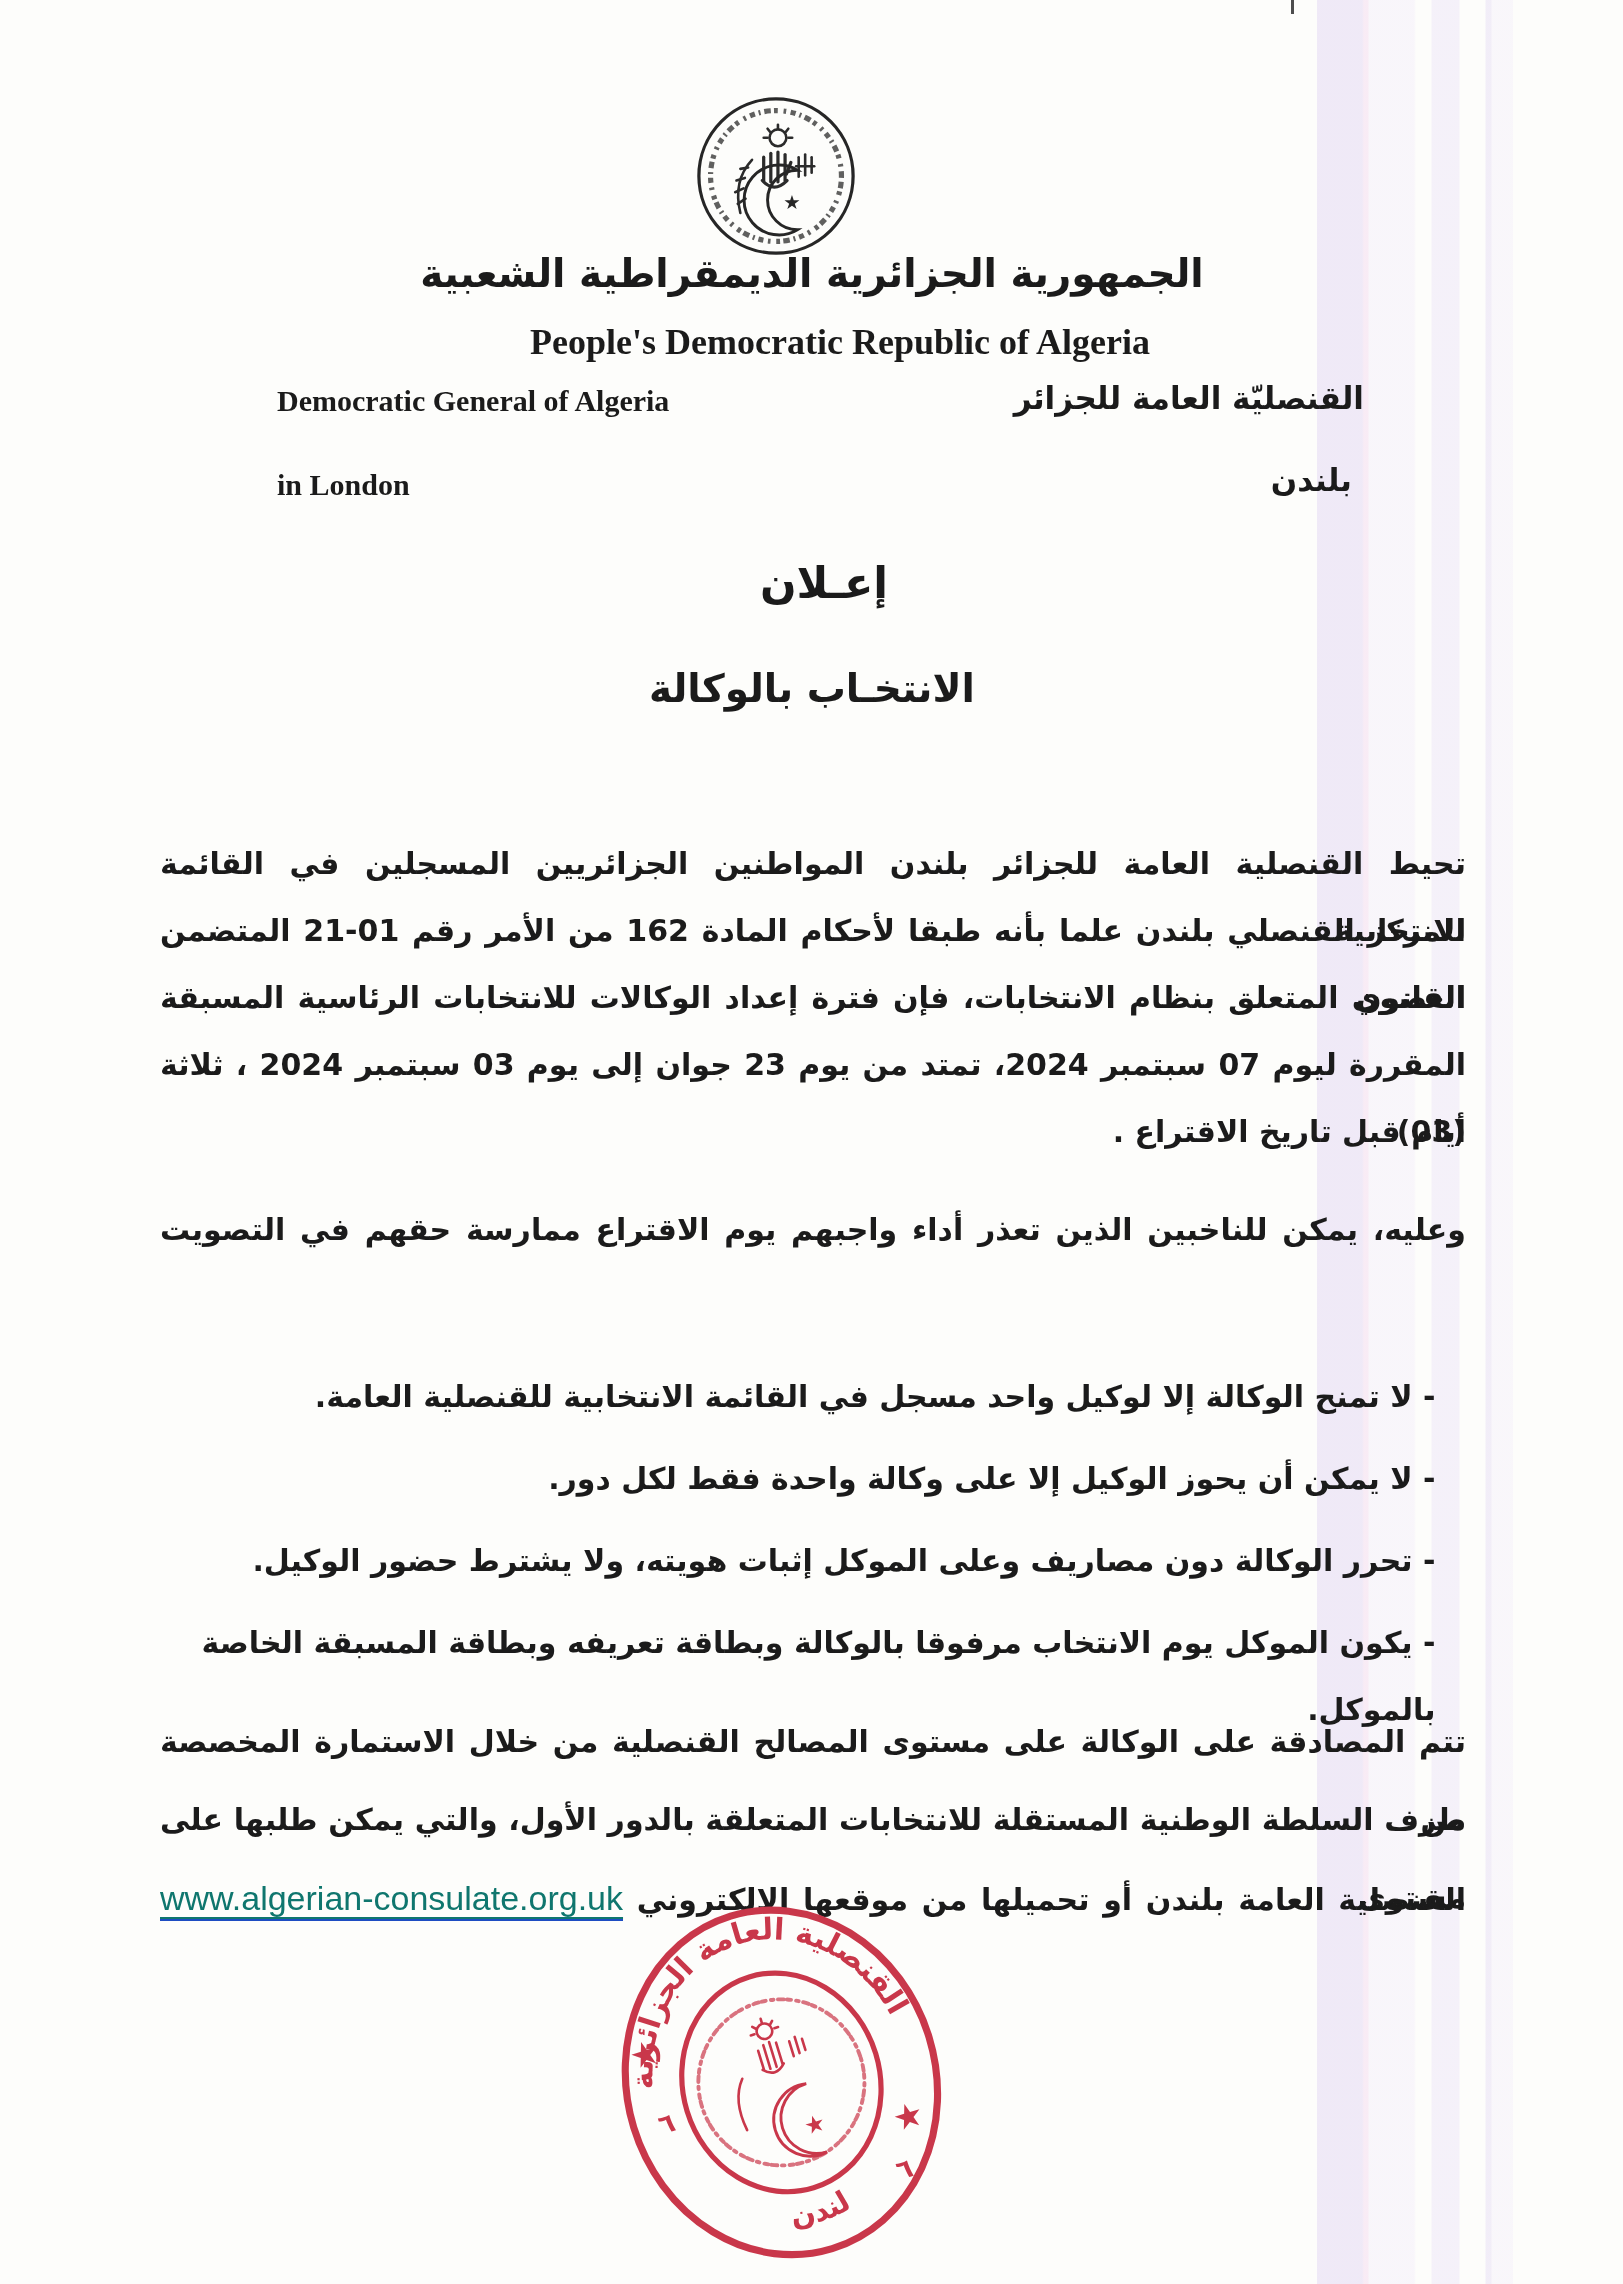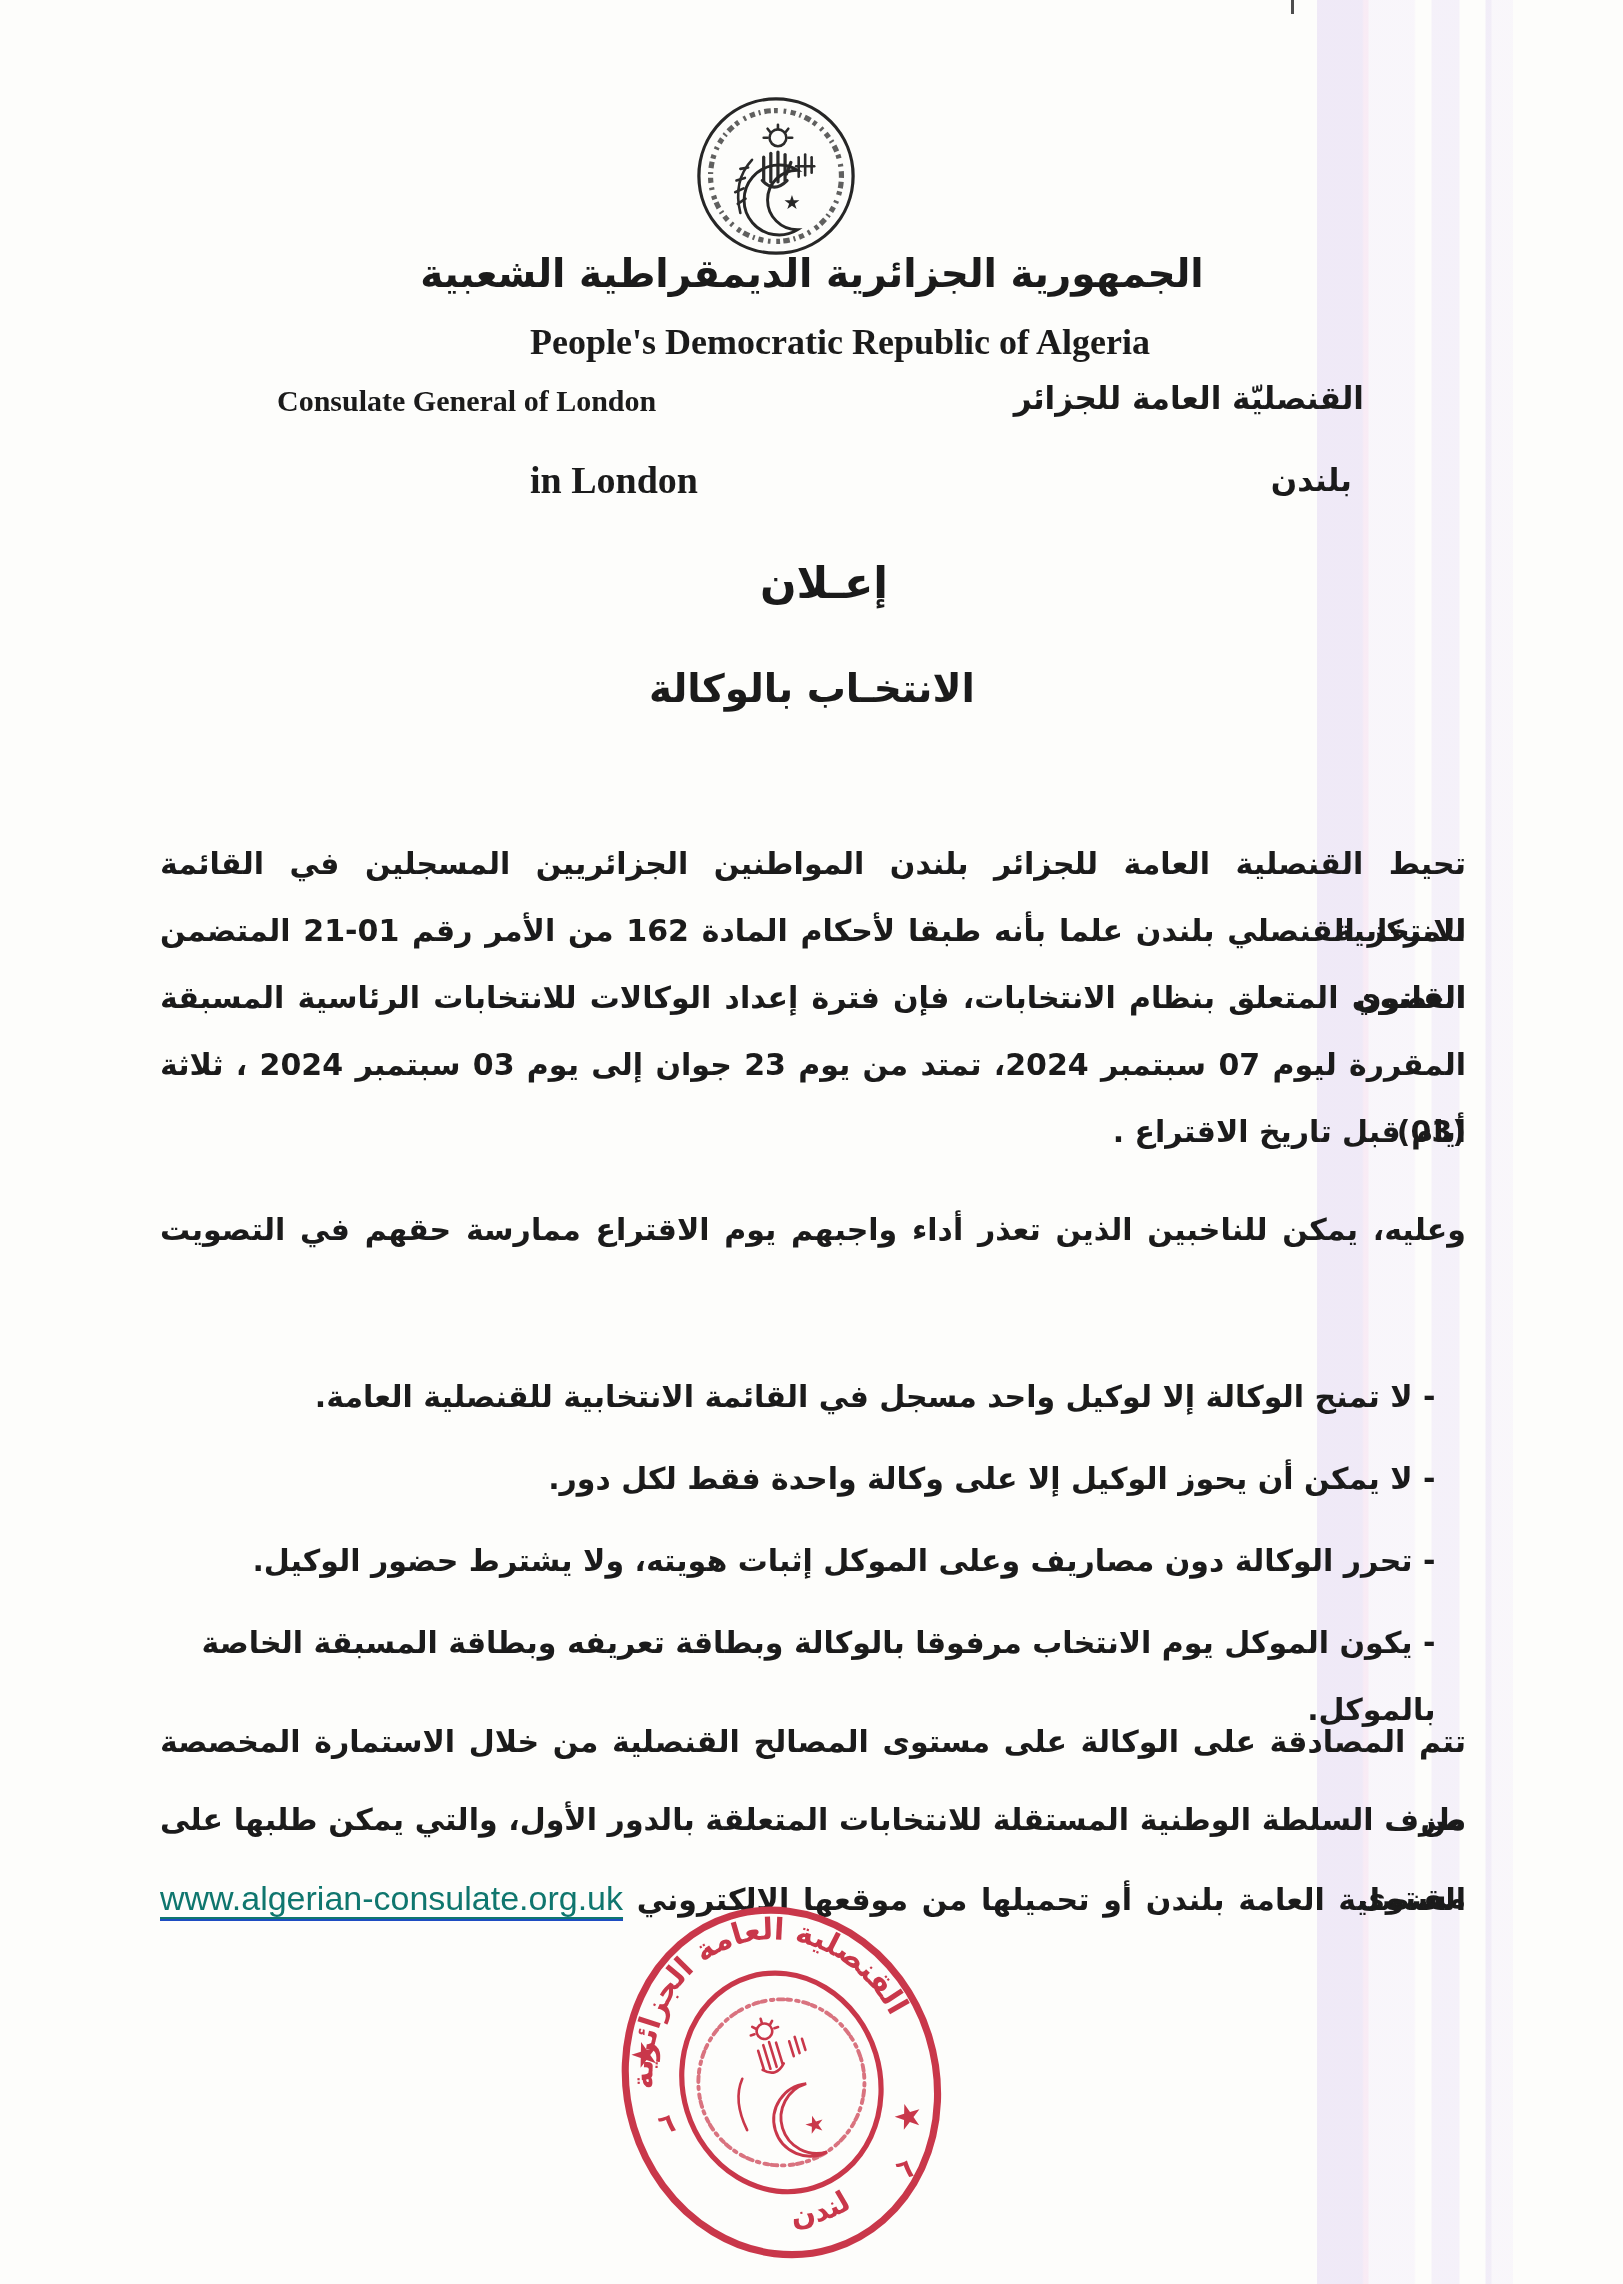--- a/index.html
+++ b/index.html
@@ -25,21 +25,21 @@
   }
   .artifact-tick { position:absolute; left:1291px; top:0; width:3.2px; height:14.3px; background:#4d4d4d; }
 
   .ar { direction:rtl; font-weight:bold; }
   .serif { font-family:"Liberation Serif", serif; font-weight:bold;margin-left:28px; }
 
   .title-ar { position:absolute; top:251px; left:0; width:100%; text-align:center;
               font-size:39px; font-weight:bold; direction:rtl; }
   .title-en { position:absolute; top:321px; left:0; width:100%; text-align:center; font-size:36px; }
   .cons-en1 { position:absolute; top:384px; left:249px; font-size:30px; }
-  .cons-en2 { position:absolute; top:458px; left:249px; width:421px; text-align:right; font-size:38px; }
+  .cons-en2 { position:absolute; top:468px; left:249px; width:421px; text-align:left; font-size:30px; }
   .cons-ar1 { position:absolute; top:380px; right:260px; font-size:31px; }
   .cons-ar2 { position:absolute; top:462px; right:272px; font-size:31px; }
 
   .h1ar { position:absolute; top:558px; left:0; width:100%; text-align:center;
           font-size:43px; font-weight:bold; direction:rtl;padding-left:24px; }
   .h2ar { position:absolute; top:666px; left:0; width:100%; text-align:center;
           font-size:39px; font-weight:bold; direction:rtl; }
 
   .block { position:absolute; left:160px; width:1306px; direction:rtl;
            font-weight:bold; font-size:30px; }
@@ -96,21 +96,21 @@
       <line x1="148" y1="104" x2="141" y2="122"></line>
       <path d="M 104 132 Q 122 152 142 132"></path>
     </g>
     <path d="M 158 208 A 54 54 0 1 1 158 116 A 42 42 0 1 0 158 208 Z" fill="none" stroke="#262626" stroke-width="4.5"></path>
     <text x="136" y="176" font-size="30" fill="#262626">★</text>
   </svg>
 
   <div class="title-ar">الجمهورية الجزائرية الديمقراطية الشعبية</div>
   <div class="title-en serif">People's Democratic Republic of Algeria</div>
 
-  <div class="cons-en1 serif">Consulate General of London</div>
+  <div class="cons-en1 serif">Democratic General of Algeria</div>
   <div class="cons-en2 serif">in London</div>
   <div class="cons-ar1 ar">القنصليّة العامة للجزائر</div>
   <div class="cons-ar2 ar">بلندن</div>
 
   <div class="h1ar">إعـلان</div>
   <div class="h2ar">الانتخـاب بالوكالة</div>
 
   <div class="block p1">
     <div class="ln">تحيط القنصلية العامة للجزائر بلندن المواطنين الجزائريين المسجلين في القائمة الانتخابية</div>
     <div class="ln">للمركز القنصلي بلندن علما بأنه طبقا لأحكام المادة 162 من الأمر رقم 01-21 المتضمن القانون</div>

